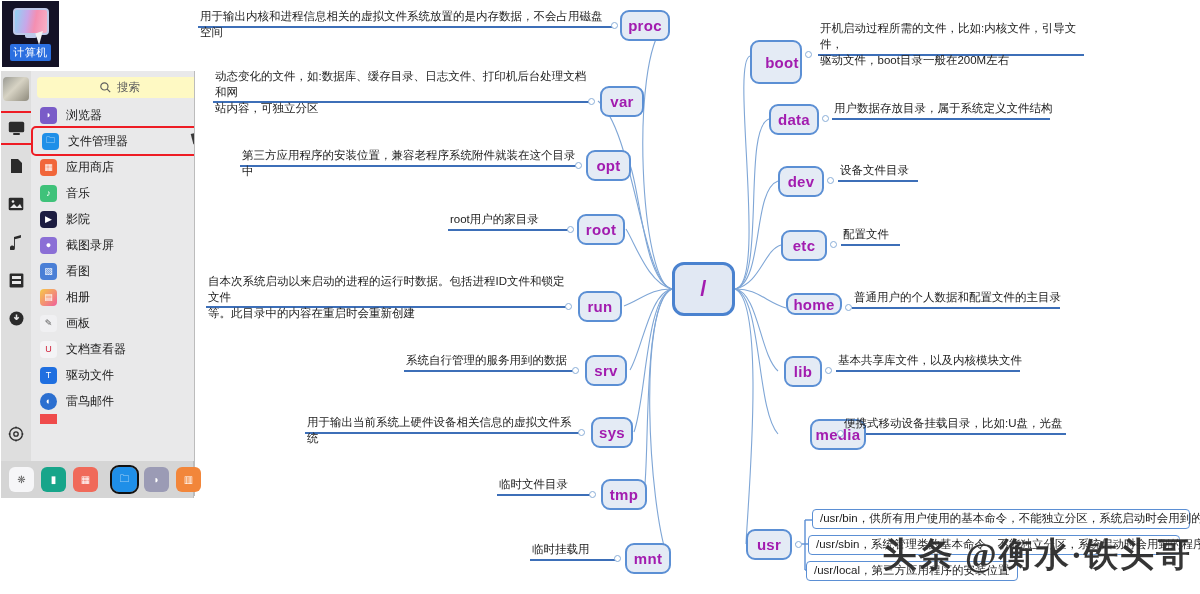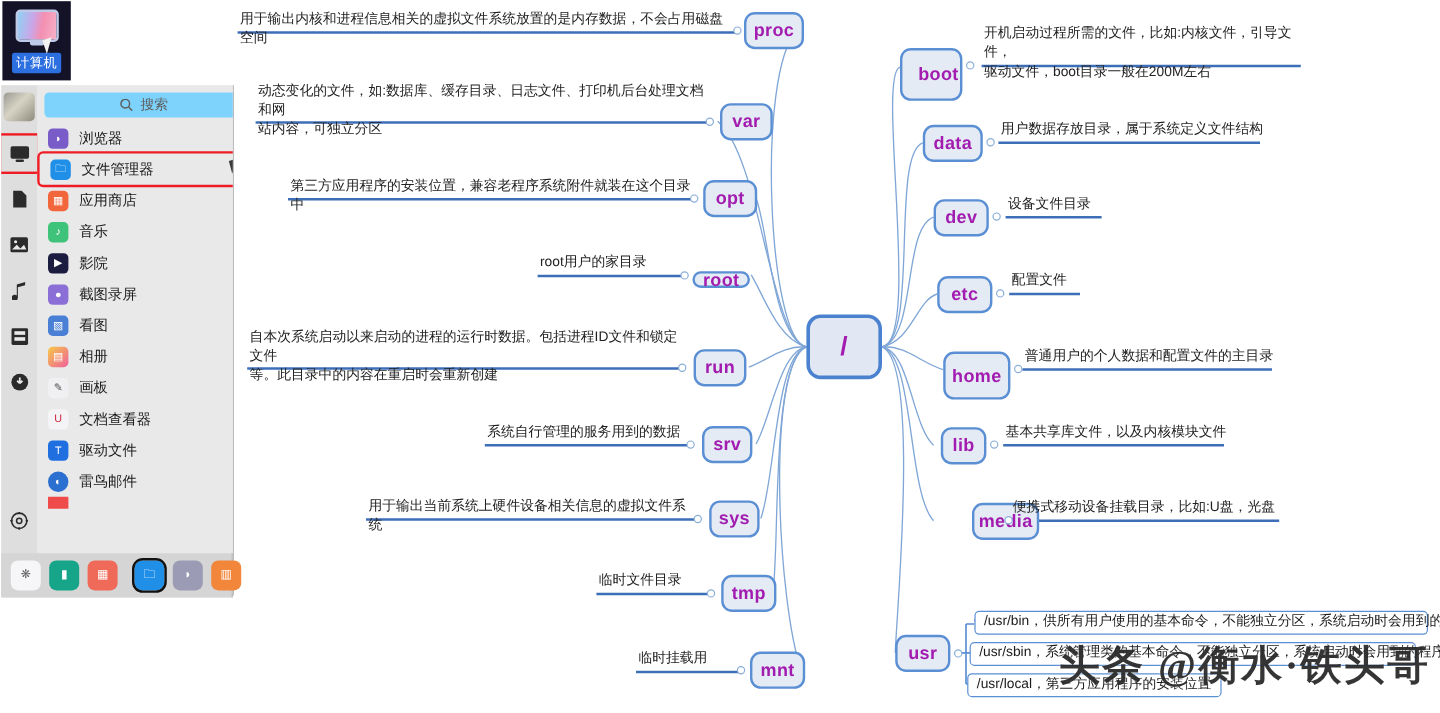--- a/index.html
+++ b/index.html
@@ -81,21 +81,21 @@
   }
   .rail-btn{
     width:30px;height:30px;margin-bottom:8px;display:flex;align-items:center;
     justify-content:center;color:#2b2b2b;
   }
   .rail-btn.sel{outline:2px solid #ee1c24;}
   .rail-spacer{flex:1;}
 
   #panel{flex:1;background:#e9e9ea;position:relative;}
   #searchbar{
-    margin:6px 8px 4px 6px;height:21px;background:#7dd3fc;border-radius:4px;
+    margin:6px 8px 4px 6px;height:21px;background:#fef9c3;border-radius:4px;
     display:flex;align-items:center;justify-content:center;gap:6px;
     color:#5e5e5e;font-size:11.5px;
   }
   .app-row{
     height:26px;display:flex;align-items:center;gap:9px;padding-left:9px;
     font-size:12px;color:#1a1a1a;position:relative;box-sizing:border-box;
   }
   .app-row.hl{outline:2.5px solid #ee1c24;border-radius:3px;margin-left:2px;width:178px;}
   .app-ico{
     width:17px;height:17px;border-radius:4px;flex:none;
@@ -192,21 +192,21 @@
 
   <div class="node" style="left:620px;top:10px;width:50px;height:31px;">proc</div>
   <div class="conn-dot" style="left:611px;top:22px;"></div>
 
   <div class="node" style="left:600px;top:86px;width:44px;height:31px;">var</div>
   <div class="conn-dot" style="left:588px;top:98px;"></div>
 
   <div class="node" style="left:586px;top:150px;width:45px;height:31px;">opt</div>
   <div class="conn-dot" style="left:575px;top:162px;"></div>
 
-  <div class="node" style="left:577px;top:226px;width:48px;height:14px;">root</div>
+  <div class="node" style="left:577px;top:214px;width:48px;height:31px;">root</div>
   <div class="conn-dot" style="left:567px;top:226px;"></div>
 
   <div class="node" style="left:578px;top:291px;width:44px;height:31px;">run</div>
   <div class="conn-dot" style="left:565px;top:303px;"></div>
 
   <div class="node" style="left:585px;top:355px;width:42px;height:31px;text-align:right;">srv</div>
   <div class="conn-dot" style="left:572px;top:367px;"></div>
 
   <div class="node" style="left:591px;top:417px;width:42px;height:31px;">sys</div>
   <div class="conn-dot" style="left:578px;top:429px;"></div>
@@ -222,21 +222,21 @@
 
   <div class="node" style="left:769px;top:104px;width:50px;height:31px;">data</div>
   <div class="conn-dot" style="left:822px;top:115px;"></div>
 
   <div class="node" style="left:778px;top:166px;width:46px;height:31px;">dev</div>
   <div class="conn-dot" style="left:827px;top:177px;"></div>
 
   <div class="node" style="left:781px;top:230px;width:46px;height:31px;">etc</div>
   <div class="conn-dot" style="left:830px;top:241px;"></div>
 
-  <div class="node" style="left:786px;top:293px;width:56px;height:40px;">home</div>
+  <div class="node" style="left:786px;top:293px;width:56px;height:22px;">home</div>
   <div class="conn-dot" style="left:845px;top:304px;"></div>
 
   <div class="node" style="left:784px;top:356px;width:38px;height:31px;">lib</div>
   <div class="conn-dot" style="left:825px;top:367px;"></div>
 
   <div class="node" style="left:778px;top:419px;width:56px;height:31px;margin-left:32px;">media</div>
   <div class="conn-dot" style="left:837px;top:430px;"></div>
 
   <div class="node" style="left:746px;top:529px;width:46px;height:31px;">usr</div>
   <div class="conn-dot" style="left:795px;top:541px;"></div>

